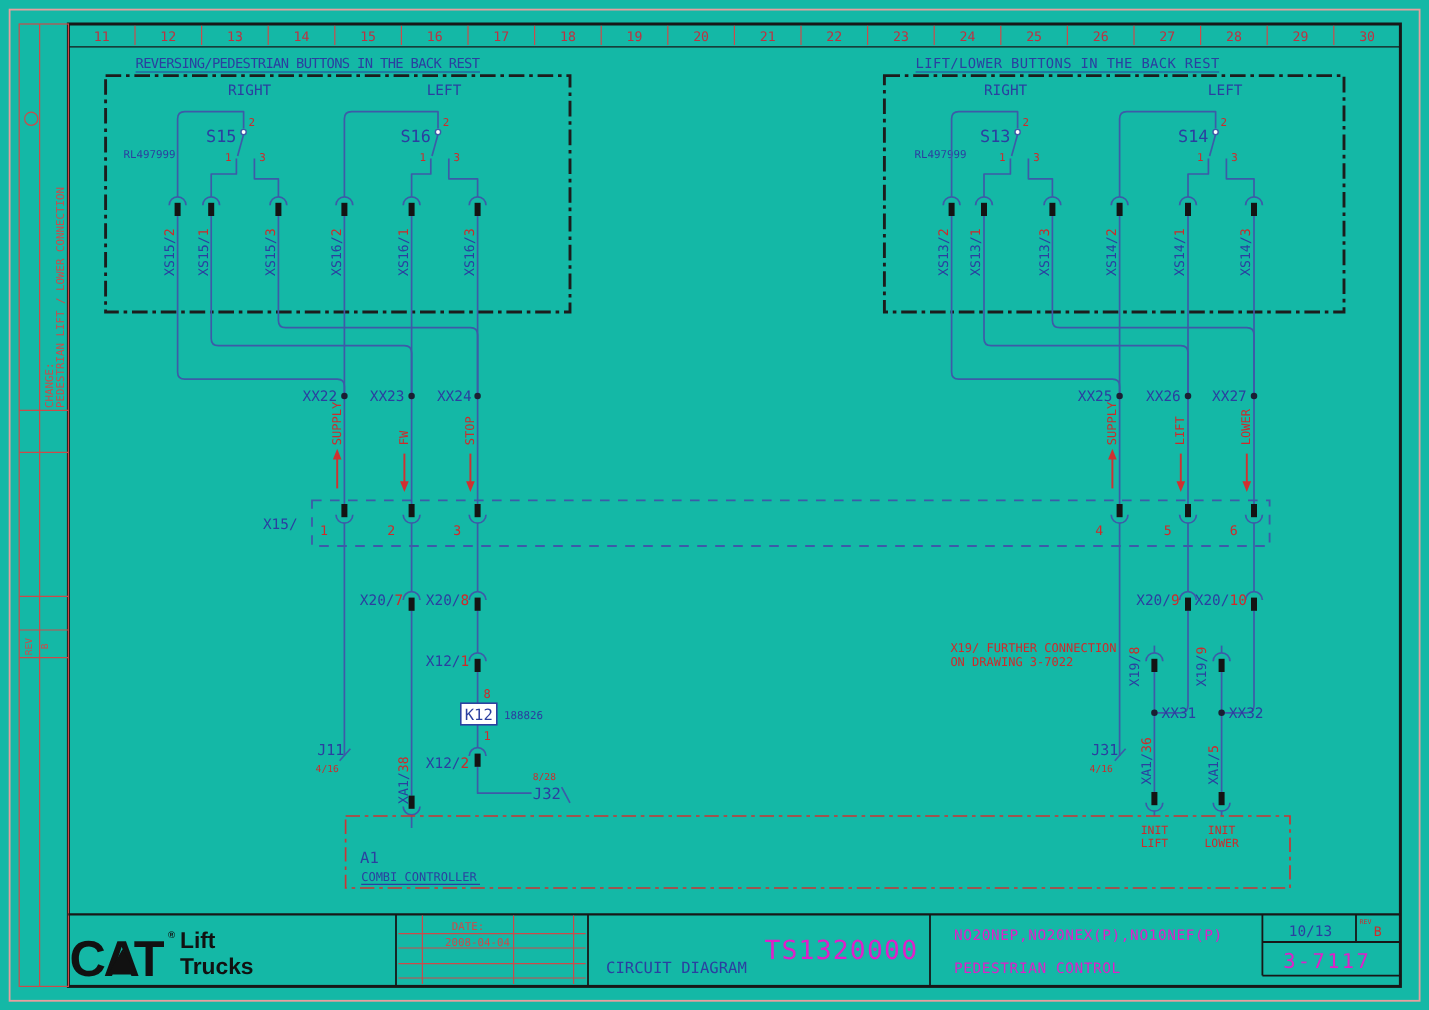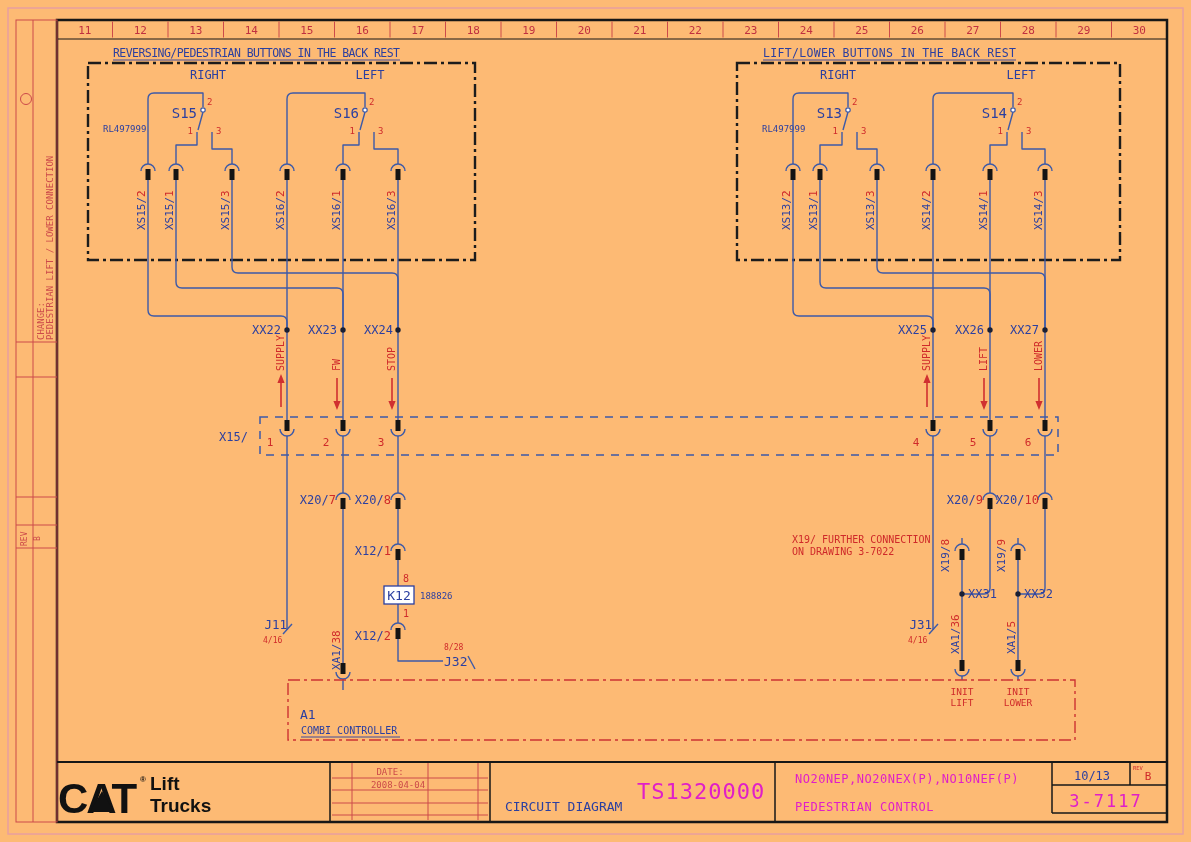--- a/index.html
+++ b/index.html
@@ -1,16 +1,16 @@
 <!DOCTYPE html>
 <html><head>
 <meta charset="utf-8">
 <style>
   html,body{margin:0;padding:0;background:#ffffff;}
-  .page{position:relative;width:1191px;height:842px;background:#fdba74;overflow:hidden;}
+  .page{position:relative;width:1191px;height:842px;background:#14b8a6;overflow:hidden;}
   svg{position:absolute;left:0;top:0;}
   svg text{font-family:"DejaVu Sans Mono","Liberation Mono",monospace;}
   .wire{stroke:#3d5aa8;stroke-width:1.4;fill:none;}
   .wireq{stroke:#3d5aa8;stroke-width:1.4;fill:none;stroke-linejoin:round;}
   .lbl{fill:#2b3fa0;}
   .red{fill:#cf2a2a;}
   .mag{fill:#e01fc8;}
   .rednum{fill:#c03040;}
   .sbred{fill:#cc4a4a;}
   .t55{font-size:5.5px;}.t8{font-size:8px;}.t9{font-size:9px;}

